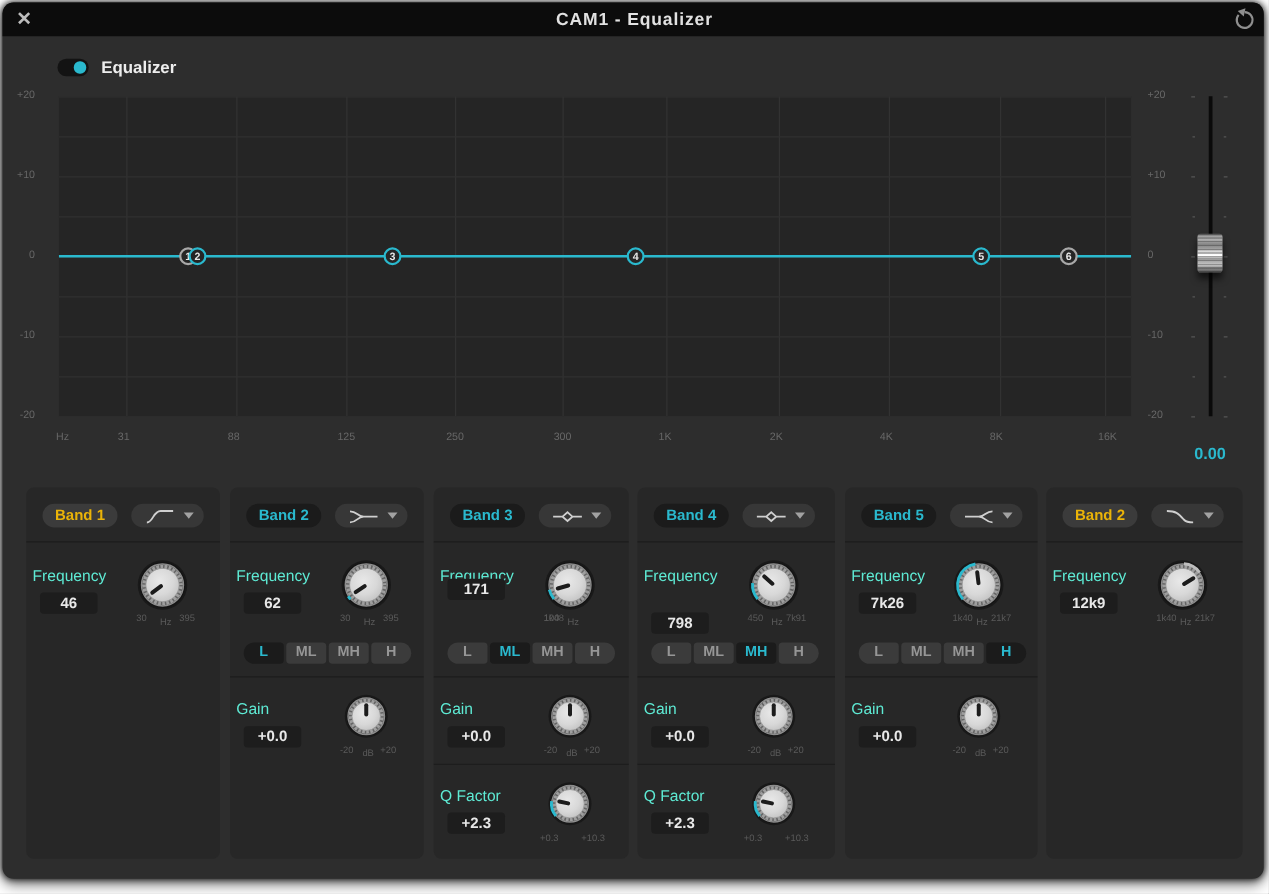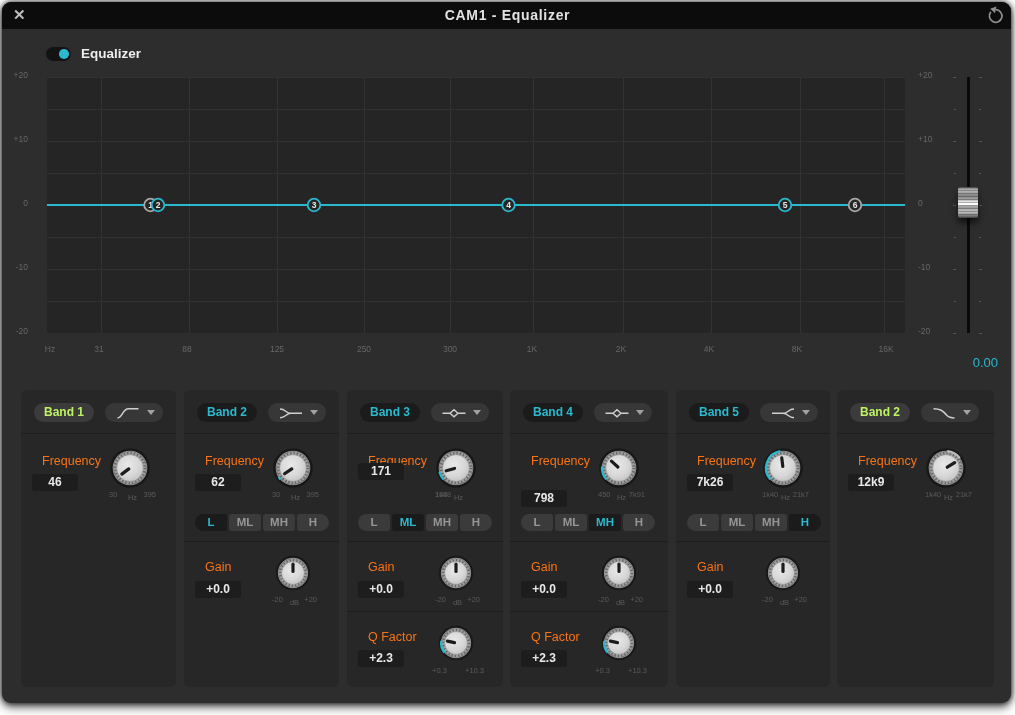--- a/index.html
+++ b/index.html
@@ -15,31 +15,31 @@
 .tgl{position:absolute;left:46px;top:47px;width:25px;height:14px;border-radius:7px;background:#131313}
 .tgl i{position:absolute;right:2px;top:2.2px;width:9.6px;height:9.6px;border-radius:50%;background:#2ab9ce}
 .tglb{position:absolute;left:81px;top:46px;font-size:13.5px;font-weight:bold;color:#ededed}
 .ftrack{position:absolute;left:967px;top:77px;width:3px;height:256px;background:#0a0a0a}
 .fhandle{position:absolute;left:958px;top:187px;width:20px;height:31px;border-radius:2.5px;
  background:linear-gradient(180deg,#5e5e5e 0%,#bdbdbd 10%,#848484 28%,#a2a2a2 40%,#eee 48%,#fff 56%,#969696 64%,#c6c6c6 80%,#585858 98%);
  box-shadow:0 5px 6px rgba(0,0,0,.6)}
 .fhandle:after{content:"";position:absolute;inset:0;border-radius:2.5px;
  background:repeating-linear-gradient(180deg,rgba(40,40,40,.34) 0 1px,rgba(255,255,255,0) 1px 3px)}
 .tick{position:absolute;height:1px;background:#565656}
-.fval{position:absolute;left:938px;top:355px;width:60px;text-align:right;font-size:13px;font-weight:normal;color:#2ab9ce}
+.fval{position:absolute;left:938px;top:355px;width:60px;text-align:center;font-size:13px;font-weight:bold;color:#2ab9ce}
 .panel{position:absolute;top:390px;height:297px;background:#272727;border-radius:6px}
 .pill{position:absolute;left:13px;top:13px;width:60px;height:19px;border-radius:9.5px;text-align:center;
  font-size:12px;font-weight:bold;line-height:19px}
-.pill.off{background:#3b3b3b;color:#bef264}
+.pill.off{background:#3b3b3b;color:#eab308}
 .pill.on{background:#1b1b1b;color:#2ab9ce}
 .drop{position:absolute;top:13px;height:19px;border-radius:9.5px;background:#373737}
 .drop svg.ic{position:absolute;left:9px;top:1.5px}
 .drop .ar{position:absolute;right:8px;top:7px;width:0;height:0;border-left:4px solid transparent;border-right:4px solid transparent;border-top:5px solid #a2a2a2}
 .div{position:absolute;left:0;width:100%;height:1px;background:#1d1d1d}
-.flab{position:absolute;left:21px;font-size:12.5px;color:#f97316}
+.flab{position:absolute;left:5px;font-size:12.5px;color:#5eead4}
 .vbox{position:absolute;left:11px;width:46px;height:17px;background:#1d1d1d;border-radius:3px;
  color:#e8e8e8;font-size:12px;font-weight:bold;text-align:center;line-height:17px}
 .kn{position:absolute}
 .scl{position:absolute;font-size:7.5px;color:#5a5a5a;white-space:nowrap}
 .segs{position:absolute;left:11px;top:124px;width:134px;height:17px}
 .seg{position:absolute;top:0;height:17px;background:#3b3b3b;color:#969696;font-size:11.5px;font-weight:bold;
  text-align:center;line-height:17px}
 .seg.sel{background:#1b1b1b;color:#2ab9ce}
 </style></head><body>
 <svg width="0" height="0" style="position:absolute">

